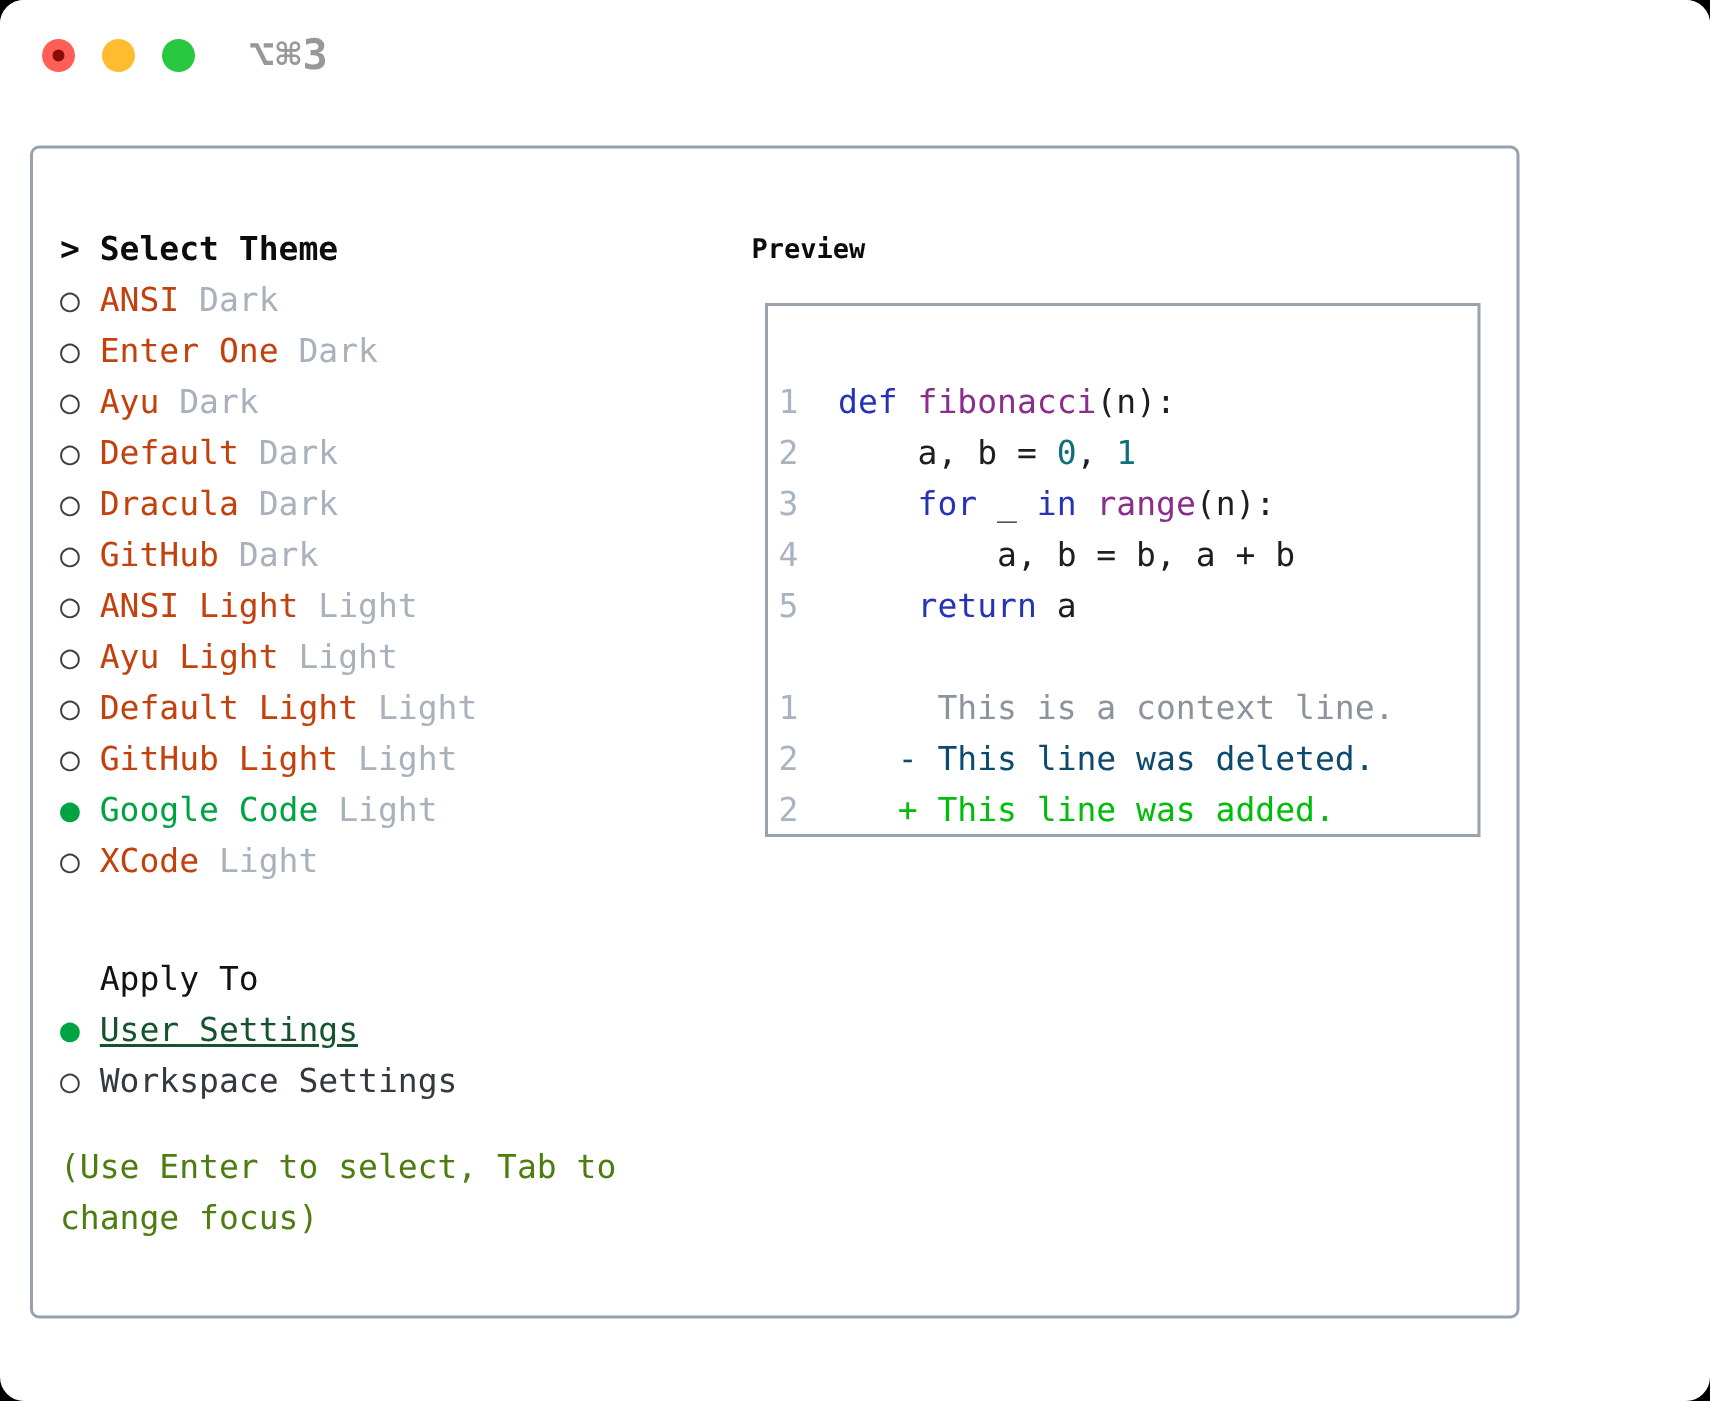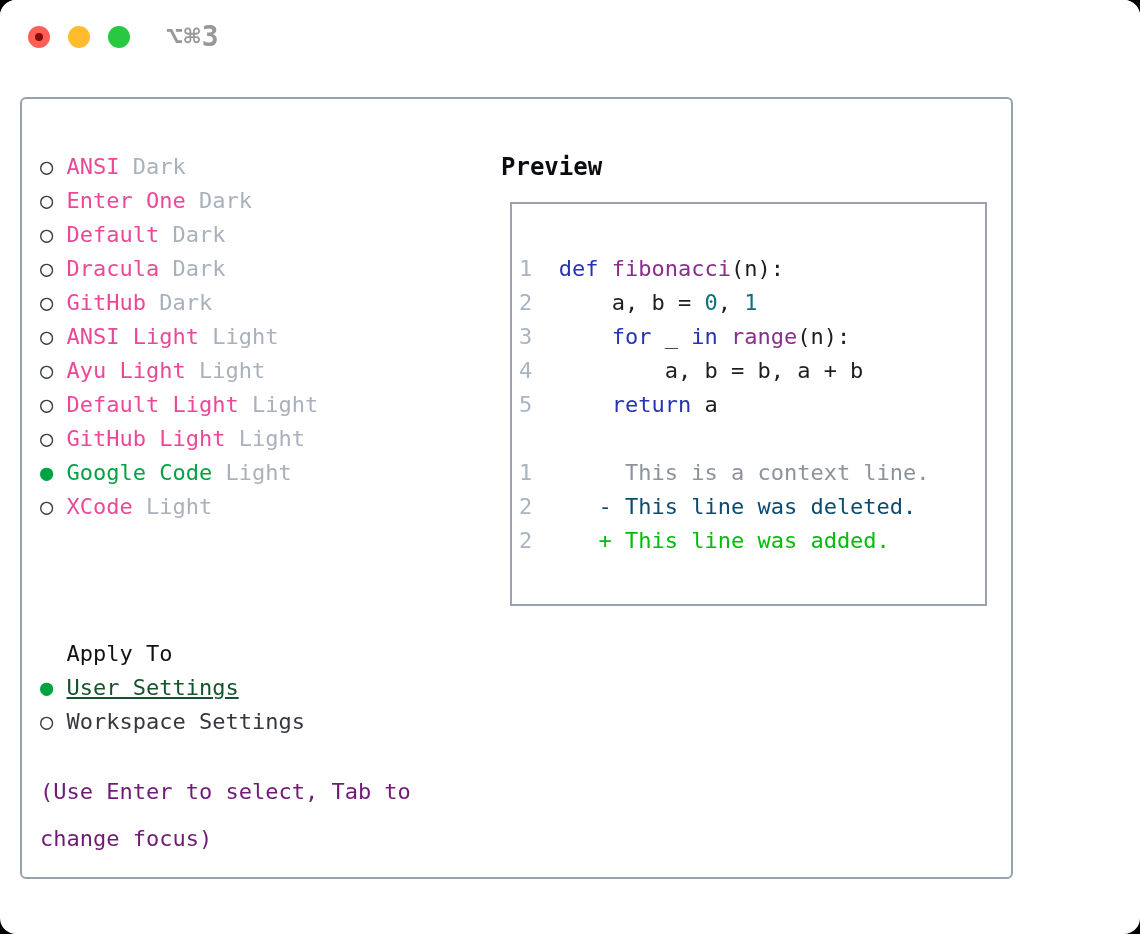--- a/index.html
+++ b/index.html
@@ -30,39 +30,39 @@
   .panel {
     position:absolute; left:20px; top:97px; width:993px; height:782px;
     background:#ffffff; border:2px solid #98a1ae; border-radius:6px;
   }
   .row { height:34px; line-height:34px; white-space:pre; font-size:22px; }
 
   
   .theme-list { position:absolute; left:18px; top:51px; }
   .picker-header { font-weight:bold; color:#0a0c0f; }
   .mk   { color:#3a3f47; }
-  .nm   { color:#ec4899; }
+  .nm   { color:#c2410c; }
   .sfx  { color:#a9b1bd; }
   .sel .mk, .sel .nm { color:#00a342; }
 
   .apply-block { position:absolute; left:18px; top:538px; }
   .apply-title { color:#101216; }
   .opt .nm { color:#34383f; }
   .opt.sel .nm { color:#14532d;text-decoration:underline; }
 
   .hint-block { position:absolute; left:18px; top:663px; }
-  .hint-line { color:#701a75;margin-top:13px; }
+  .hint-line { color:#4d7c0f; }
 
   
   .preview-label {
     position:absolute; left:479px; top:51px; height:34px; line-height:34px;
-    font-size:24px; font-weight:bold; color:#0a0c0f; white-space:pre;
+    font-size:18px; font-weight:bold; color:#0a0c0f; white-space:pre;
   }
   .preview-box {
-    position:absolute; left:488px; top:103px; width:477px; height:404px;
+    position:absolute; left:488px; top:103px; width:477px; height:356px;
     background:#ffffff; border:2px solid #99a2ae; overflow:hidden;
     padding:48px 0 0 7px;
   }
   .ln { display:inline-block; width:2ch; color:#a9b4c2; }
   .tok-kw  { color:#2633b4; }
   .tok-fn  { color:#8b2d8b; }
   .tok-lit { color:#0c7179; }
   .tok-pl  { color:#1c1e22; }
   .spacer  { height:34px; }
   .diff-context { color:#8d939c;margin-top:33px; }
@@ -77,23 +77,25 @@
   <div class="titlebar">
     <div class="light close"></div>
     <div class="light min"></div>
     <div class="light max"></div>
     <div class="win-title">⌥⌘3</div>
   </div>
 
   <div class="panel">
 
     <div class="theme-list">
+      <div class="row picker-header"><span>&gt;</span> <span>Select Theme</span></div>
       <div id="theme-items">
           <div class="row"><span class="mk">○</span> <span class="nm">ANSI</span> <span class="sfx">Dark</span></div>
           <div class="row"><span class="mk">○</span> <span class="nm">Enter One</span> <span class="sfx">Dark</span></div>
+          <div class="row"><span class="mk">○</span> <span class="nm">Ayu</span> <span class="sfx">Dark</span></div>
           <div class="row"><span class="mk">○</span> <span class="nm">Default</span> <span class="sfx">Dark</span></div>
           <div class="row"><span class="mk">○</span> <span class="nm">Dracula</span> <span class="sfx">Dark</span></div>
           <div class="row"><span class="mk">○</span> <span class="nm">GitHub</span> <span class="sfx">Dark</span></div>
           <div class="row"><span class="mk">○</span> <span class="nm">ANSI Light</span> <span class="sfx">Light</span></div>
           <div class="row"><span class="mk">○</span> <span class="nm">Ayu Light</span> <span class="sfx">Light</span></div>
           <div class="row"><span class="mk">○</span> <span class="nm">Default Light</span> <span class="sfx">Light</span></div>
           <div class="row"><span class="mk">○</span> <span class="nm">GitHub Light</span> <span class="sfx">Light</span></div>
           <div class="row sel"><span class="mk">●</span> <span class="nm">Google Code</span> <span class="sfx">Light</span></div>
           <div class="row"><span class="mk">○</span> <span class="nm">XCode</span> <span class="sfx">Light</span></div>
         </div>

